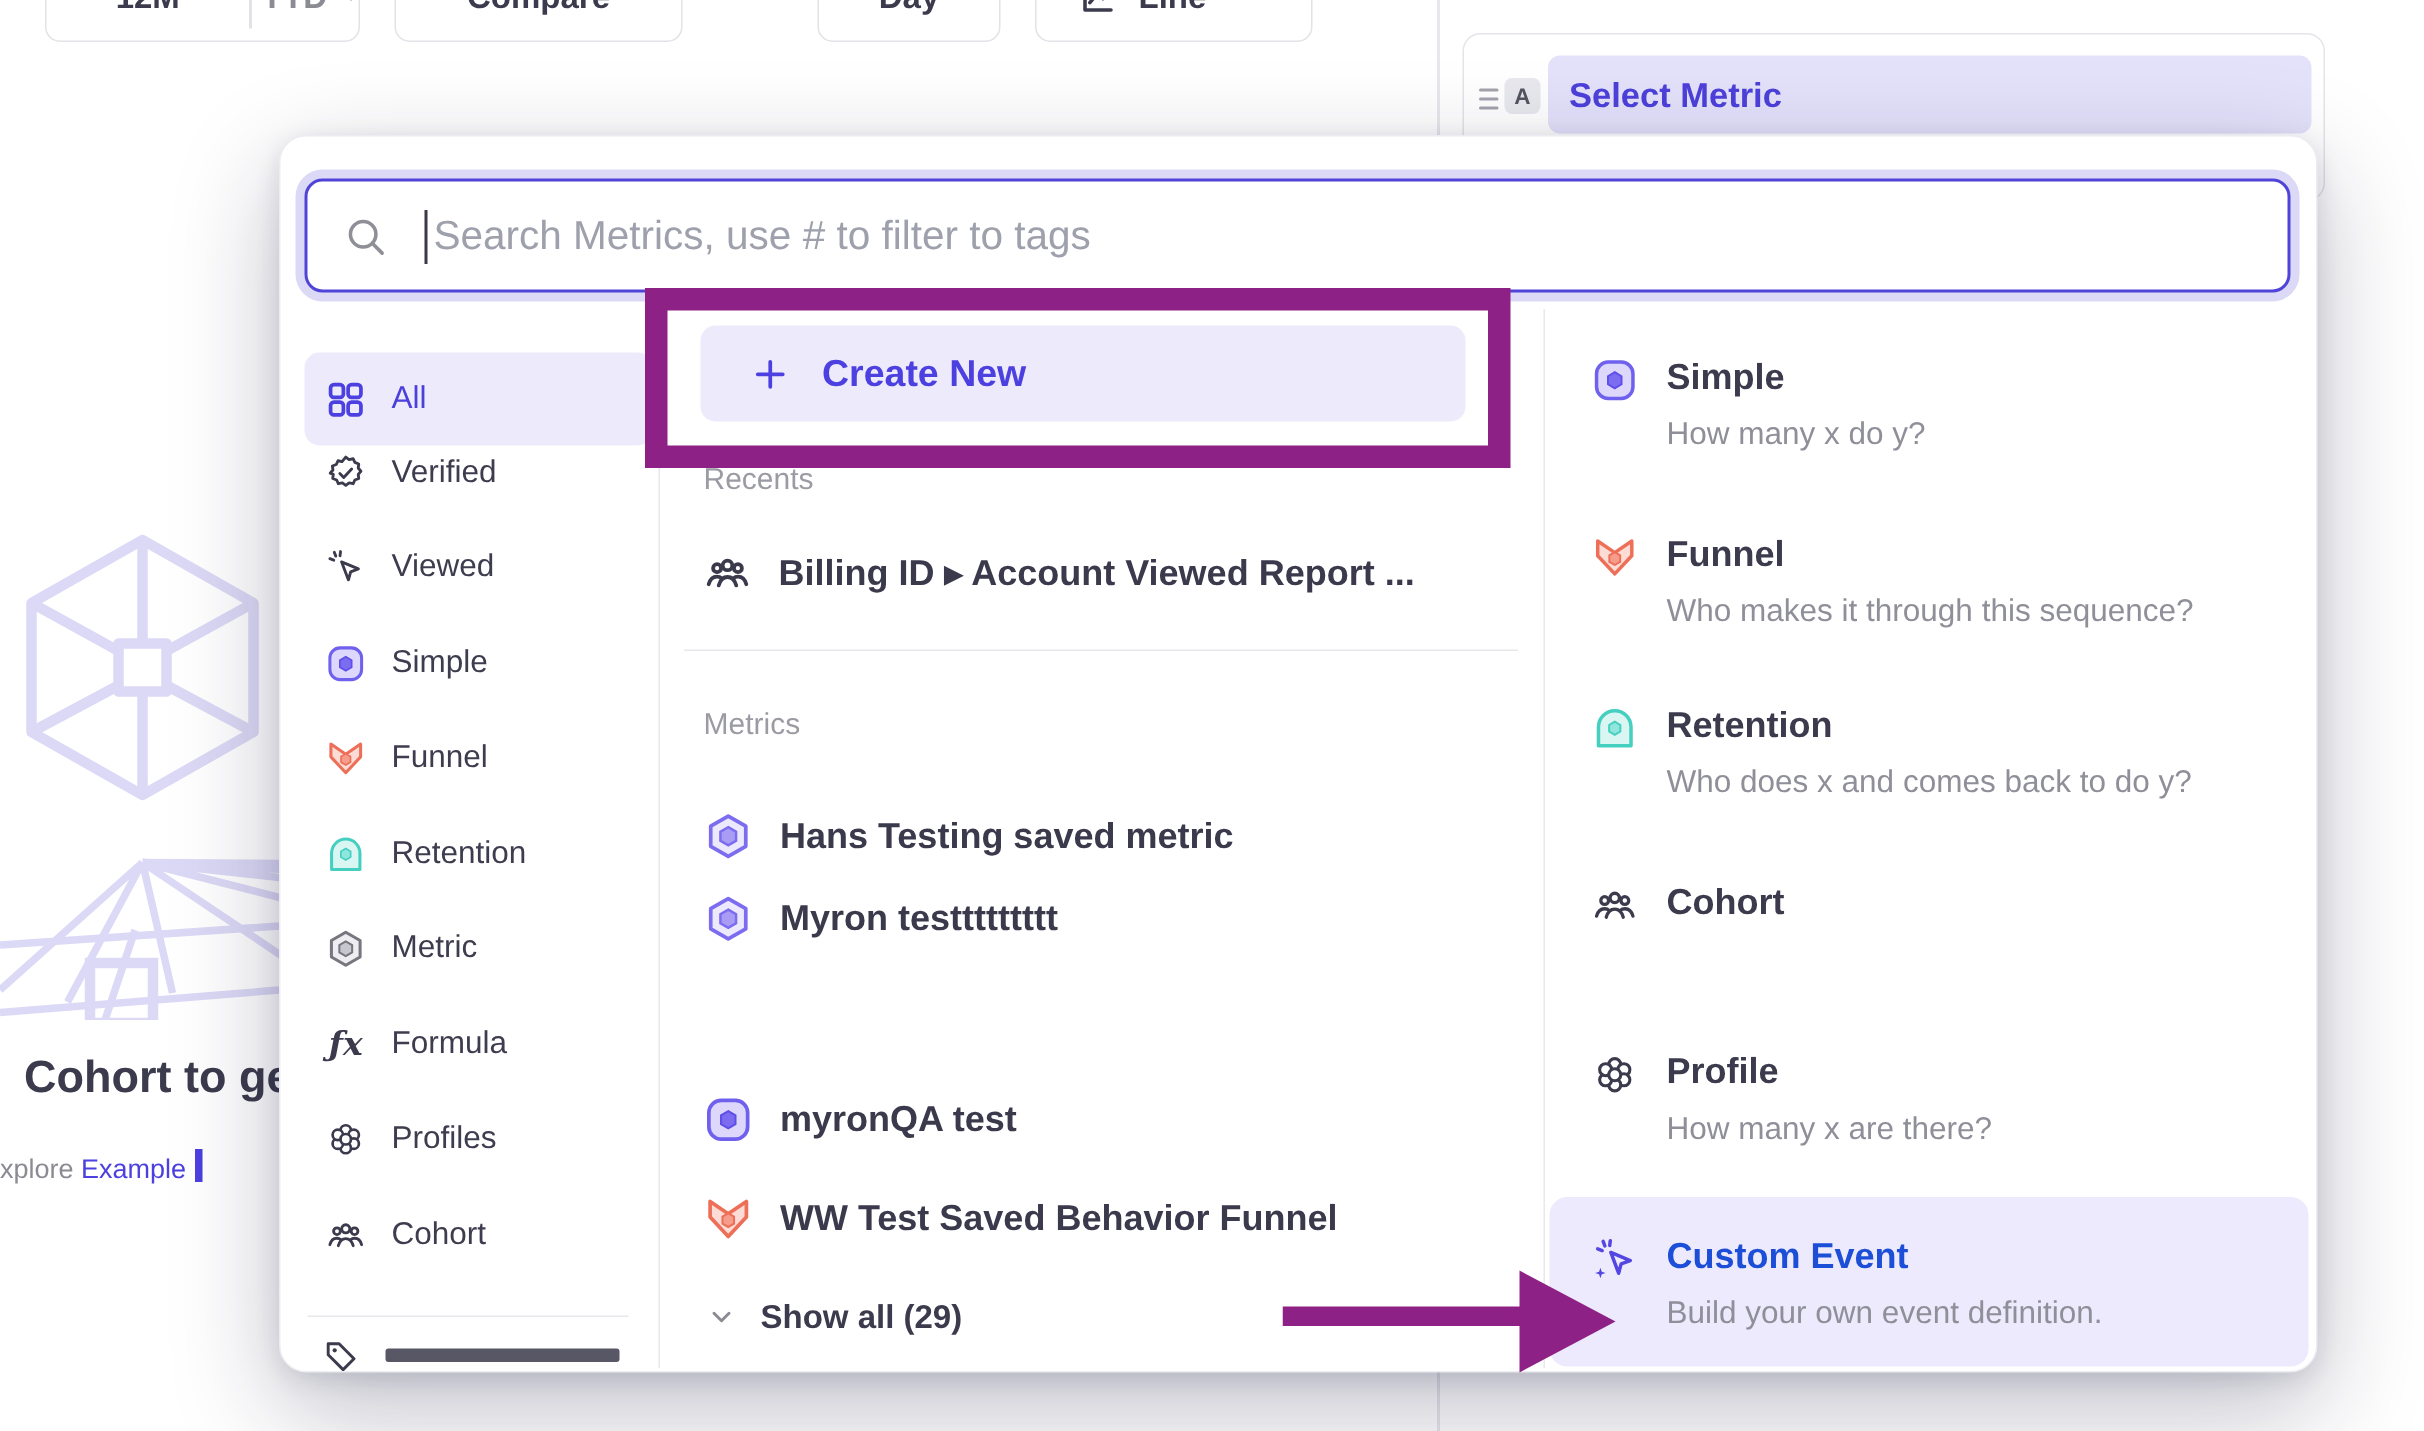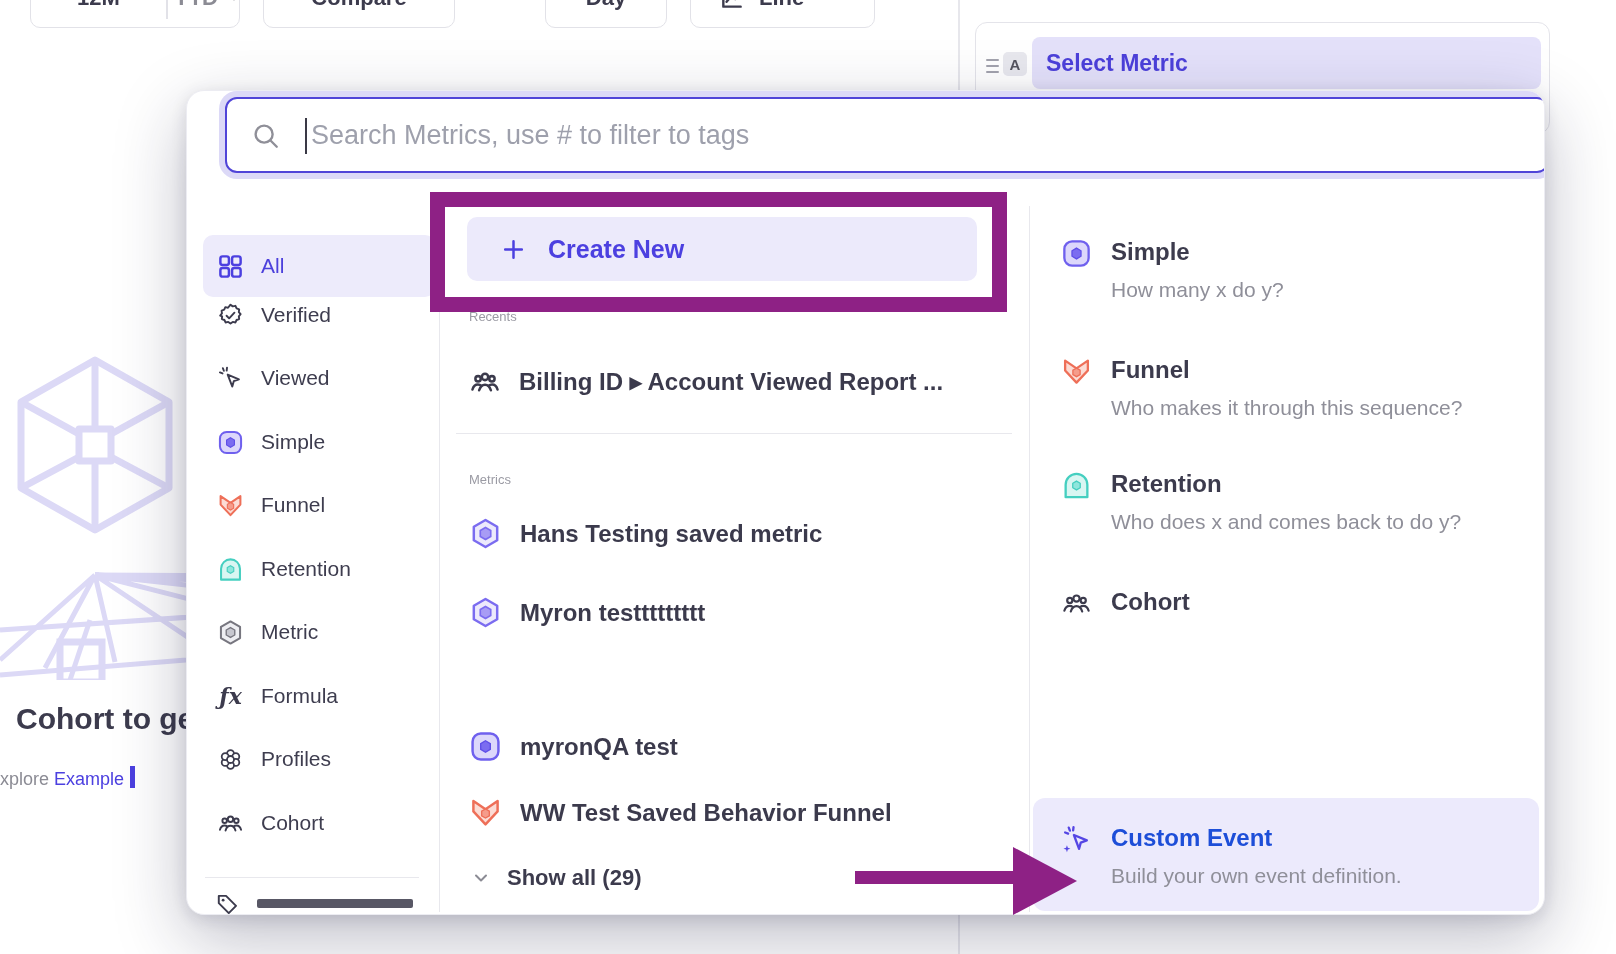--- a/index.html
+++ b/index.html
@@ -29,23 +29,23 @@
   .bg-explore { position:absolute; left:0; top:766px; font-size:18px; color:#8b8b94; white-space:nowrap; }
   .bg-explore .link { color:#4c40e0; font-weight:500; }
   .glyph-frag { display:inline-block; width:5px; height:22px; background:#4c40e0; margin-left:6px; vertical-align:-3px; }
 
   
   .panel { position:absolute; left:186px; top:90px; width:1359px; height:825px;
     background:#fff; border:1px solid #ececf2; border-radius:18px;
     box-shadow:0 24px 70px rgba(25,25,60,.28), 0 4px 16px rgba(25,25,60,.12);
     overflow:hidden; z-index:10; }
 
-  .search-wrap { position:absolute; left:16px; top:6px; width:1324px; height:76px;
+  .search-wrap { position:absolute; left:16px; top:28px; width:1324px; height:76px;
     border:2px solid #5044d8; border-radius:12px; background:#fff;
-    box-shadow:0 0 0 6px #dcd9f7;margin-left:22px; }
+    box-shadow:0 0 0 6px #dcd9f7; }
   .search-wrap input { position:absolute; left:0; top:0; width:100%; height:100%;
     border:none; outline:none; font-size:27px; color:#3c3b4d; padding-left:84px;
     font-family:"Liberation Sans", sans-serif; background:transparent; }
   .search-wrap input::placeholder { color:#9ea0ac; }
   .search-icon { position:absolute; left:24px; top:22px; }
   .caret { position:absolute; left:78px; top:19px; width:2px; height:36px; background:#3a3946; }
 
   .v-div { position:absolute; top:115px; height:706px; width:1px; background:#e8e8ed; }
 
   
@@ -55,21 +55,21 @@
   .side-row.active { background:#edebfb; color:#4c40dc; }
   .side-div { position:absolute; left:18px; top:786px; width:214px; height:1px; background:#e8e8ed; }
   .fx { font-family:"DejaVu Serif", serif; font-style:italic; font-weight:600; font-size:22px; color:#3c3b4d; }
   .clipped-label-bar { position:absolute; left:70px; top:808px; width:156px; height:9px;
     background:#4a4958; border-radius:2px; opacity:.92; }
 
   
   .create-new { position:absolute; left:280px; top:126px; width:510px; height:64px;
     background:#eceafb; border-radius:10px; display:flex; align-items:center; gap:22px;
     padding-left:34px; font-size:25px; font-weight:600; color:#4c40e0; cursor:pointer; }
-  .col-header { position:absolute; font-size:13px; color:#9b9ba4; font-weight:500; }
+  .col-header { position:absolute; font-size:20px; color:#9b9ba4; font-weight:500; }
   .list-row { position:absolute; display:flex; align-items:center; gap:18px;
     font-size:24px; font-weight:600; color:#3b3a4c; cursor:pointer; white-space:nowrap; }
   .mid-div { position:absolute; left:269px; top:342px; width:556px; height:1px; background:#e8e8ed; }
   .show-all { position:absolute; left:284px; top:774px; display:flex; align-items:center; gap:16px;
     font-size:22px; font-weight:600; color:#3c3b4d; cursor:pointer; }
 
   
   .type-row { position:absolute; left:846px; width:506px; height:96px; cursor:pointer; }
   .type-row .t-icon { position:absolute; left:28px; top:16px; }
   .type-row .t-title { position:absolute; left:78px; top:16px; font-size:24px; font-weight:600; color:#3c3b4d; }
@@ -287,21 +287,21 @@
           <path d="M7.6 18.2c.8-2.8 2.5-4.2 4.4-4.2s3.6 1.4 4.4 4.2"></path>
         </g>
       </svg>
       <span>Billing ID ▸ Account Viewed Report ...</span>
     </div>
 
     <div class="mid-div"></div>
 
     <div class="col-header" style="left:282px; top:381px;">Metrics</div>
 
-    <div class="list-row" style="left:282px; top:426px;">
+    <div class="list-row" style="left:282px; top:450px;">
       <svg width="33" height="33" viewBox="0 0 24 24">
         <path d="M12 2.2 20.5 7.1V16.9L12 21.8 3.5 16.9V7.1Z" fill="#ece9fc" stroke="#7b6cf0" stroke-width="1.8" stroke-linejoin="round"></path>
         <path d="M12 7.6 15.8 9.8V14.2L12 16.4 8.2 14.2V9.8Z" fill="#a89cf5" stroke="#7b6cf0" stroke-width="1.2"></path>
       </svg>
       <span>Hans Testing saved metric</span>
     </div>
 
     <div class="list-row" style="left:282px; top:505px;">
       <svg width="33" height="33" viewBox="0 0 24 24">
         <path d="M12 2.2 20.5 7.1V16.9L12 21.8 3.5 16.9V7.1Z" fill="#ece9fc" stroke="#7b6cf0" stroke-width="1.8" stroke-linejoin="round"></path>
@@ -368,20 +368,35 @@
             <circle cx="17.2" cy="9.6" r="2"></circle>
             <circle cx="12" cy="8.2" r="2.4"></circle>
           <path d="M2.6 17.6c.7-2.5 2.2-3.8 4.1-3.8.9 0 1.8.3 2.5.9"></path>
           <path d="M21.4 17.6c-.7-2.5-2.2-3.8-4.1-3.8-.9 0-1.8.3-2.5.9"></path>
           <path d="M7.6 18.2c.8-2.8 2.5-4.2 4.4-4.2s3.6 1.4 4.4 4.2"></path>
         </g>
       </svg>
       <div class="t-title">Cohort</div>
     </div>
 
+    <div class="type-row" style="top:594px;">
+      <svg class="t-icon" width="31" height="31" viewBox="0 0 24 24">
+        <g fill="#fff" stroke="#3c3b4d" stroke-width="1.6">
+          <circle cx="12" cy="6.8" r="3.1"></circle>
+            <circle cx="16.7" cy="9.4" r="3.1"></circle>
+            <circle cx="16.7" cy="14.6" r="3.1"></circle>
+            <circle cx="12" cy="17.2" r="3.1"></circle>
+            <circle cx="7.3" cy="14.6" r="3.1"></circle>
+            <circle cx="7.3" cy="9.4" r="3.1"></circle>
+            <circle cx="12" cy="12" r="3.1"></circle>
+        </g>
+      </svg>
+      <div class="t-title">Profile</div>
+      <div class="t-desc">How many x are there?</div>
+    </div>
 
     <div class="type-row highlight" style="top:707px;">
       <svg class="t-icon" width="31" height="31" viewBox="0 0 24 24">
         <g fill="none" stroke="#5546e4" stroke-width="1.8" stroke-linecap="round" stroke-linejoin="round">
           <path d="M10 8.5 20 12.7 15.3 14.4 14 19.2Z"></path>
           <path d="M6 2.8l.9 2.3M3.2 6.6l2.3.9M9.7 2.4l-.3 2.5"></path>
         </g>
         <path d="M4.6 16.4l.7 2 2 .7-2 .7-.7 2-.7-2-2-.7 2-.7z" fill="#5546e4"></path>
       </svg>
       <div class="t-title">Custom Event</div>

